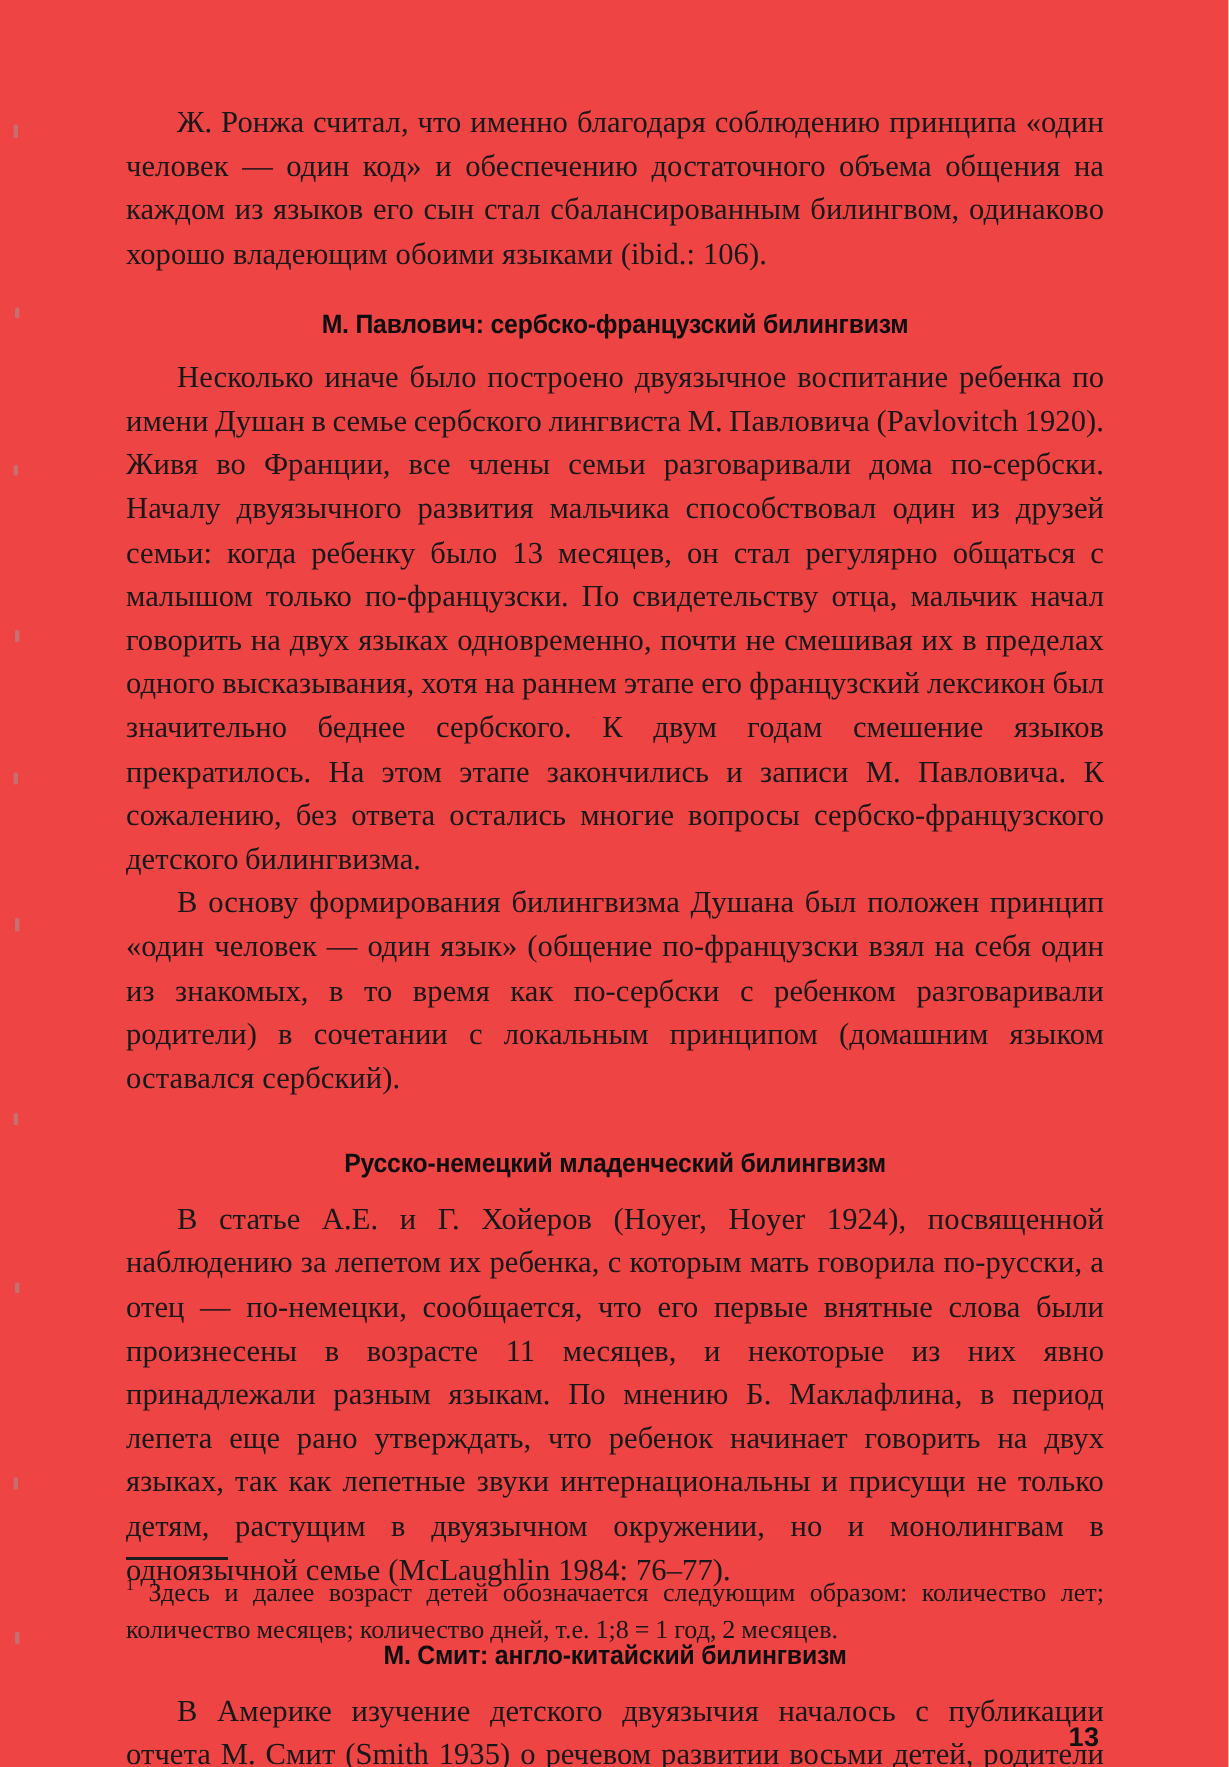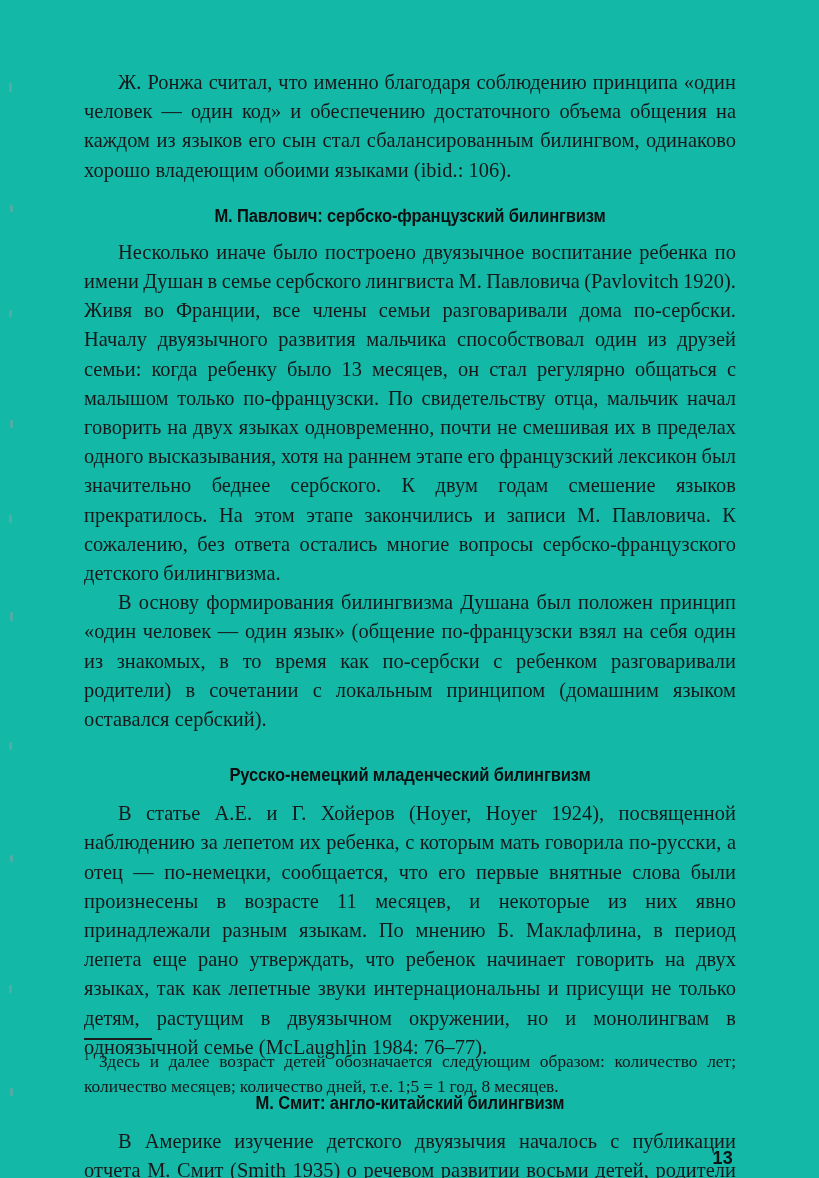--- a/index.html
+++ b/index.html
@@ -4,21 +4,21 @@
 <style>
   html, body {
     margin: 0;
     padding: 0;
     background: #ffffff;
   }
   .page {
     position: relative;
     width: 819px;
     height: 1178px;
-    background: #14b8a6;
+    background: #ef4444;
     overflow: hidden;
     font-family: "Liberation Serif", "DejaVu Serif", serif;
     color: #16181a;
     text-decoration: underline;
   }
   
   .speck {
     position: absolute;
     background: #9aa0a6;
     opacity: 0.45;
@@ -134,18 +134,18 @@
     <div class="gap-head-before-lg"></div>
     <h2 class="heading">М. Смит: англо-китайский билингвизм</h2>
     <div class="gap-head-after-lg"></div>
 
     <p class="para"><span>В Америке изучение детского двуязычия началось с публикации отчета М. Смит (Smith 1935) о речевом развитии восьми детей, родители которых, миссионеры, работали в Китае. Все дети родились в Китае и жили там постоянно до тех пор, пока младшему из них не исполнилось 1;8</span></p>
 
   </div>
 
   <div class="footnote-wrap">
     <div class="footnote-rule"></div>
-    <p class="footnote"><sup class="fn-mark">1</sup><span> Здесь и далее возраст детей обозначается следующим образом: количество лет; количество месяцев; количество дней, т.е. 1;5 = 1 год, 8 месяцев.</span></p>
+    <p class="footnote"><sup class="fn-mark">1</sup><span> Здесь и далее возраст детей обозначается следующим образом: количество лет; количество месяцев; количество дней, т.е. 1;8 = 1 год, 2 месяцев.</span></p>
   </div>
 
   <div class="page-number">13</div>
 
 </div>
 
 </body></html>

